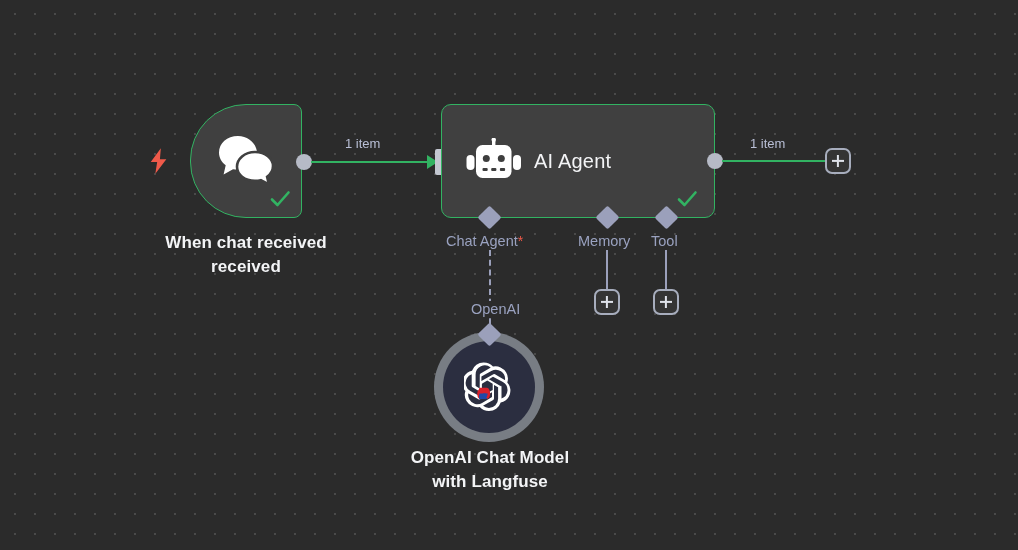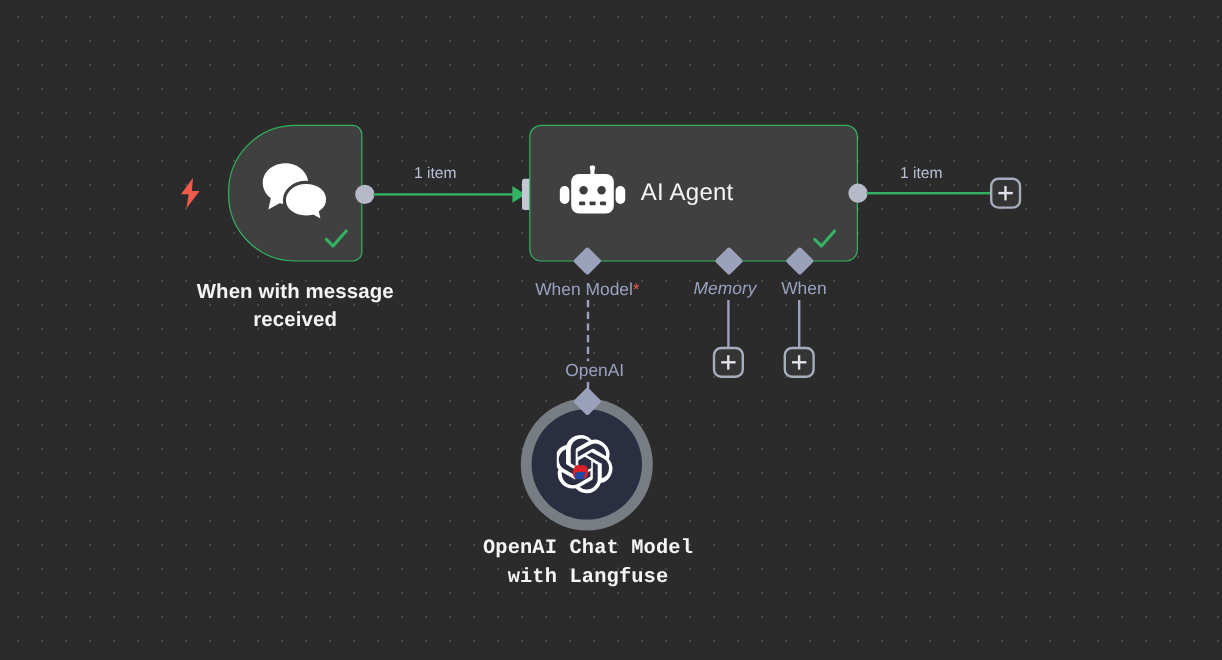--- a/index.html
+++ b/index.html
@@ -239,21 +239,21 @@
         <path d="M21 2 C10 2 2 9.4 2 18.5 C2 23.6 4.6 28.2 8.7 31.2 L6.6 40.5 L16 35.3 C17.6 35.6 19.3 35.8 21 35.8 C32 35.8 40 28.4 40 19.3 C40 10.2 32 2 21 2 Z" fill="#ffffff"></path>
         <path d="M38 18 C48.5 18 56 24.3 56 32 C56 36.3 53.7 40.2 50.1 42.7 L51.9 50.5 L43.8 46.2 C42 46.6 40 46.8 38 46.8 C27.5 46.8 20 40.5 20 32.8 C20 25.1 27.5 18 38 18 Z" fill="#ffffff" stroke="#404040" stroke-width="2.6"></path>
       </svg>
     </div>
     <div class="check" style="right:9px; bottom:6px;">
       <svg viewBox="0 0 24 24" width="24" height="24">
         <path d="M4 12.5 L9.5 18 L20.5 5.5" fill="none" stroke="#32b362" stroke-width="2.6" stroke-linecap="round" stroke-linejoin="round"></path>
       </svg>
     </div>
   </div>
-  <div class="node-label" style="left:148px; top:231px; width:196px;">When with message
+  <div class="node-label" style="left:148px; top:231px; width:196px;">When chat received
 received</div>
 
   <div class="port-dot" style="left:296px; top:154px;"></div>
 
   <div class="conn-line" style="left:311px; top:161px; width:118px;"></div>
   <div class="arrow-head" style="left:427px; top:155px;"></div>
   <div class="conn-label" style="left:345px; top:136px;">1 item</div>
   <div class="port-rect" style="left:435px; top:149px;"></div>
 
   <div class="agent-node">
@@ -278,31 +278,31 @@
       </svg>
     </div>
   </div>
 
   <div class="port-dot" style="left:707px; top:153px;"></div>
   <div class="conn-line" style="left:722px; top:160px; width:105px;"></div>
   <div class="conn-label" style="left:750px; top:136px;">1 item</div>
   <div class="plus-btn" style="left:825px; top:148px;"></div>
 
   <div class="diamond" style="left:481px; top:209px;"></div>
-  <div class="sub-label" style="left:446px; top:233px;"><span>When Model</span><span class="req-star">*</span></div>
+  <div class="sub-label" style="left:446px; top:233px;"><span>Chat Agent</span><span class="req-star">*</span></div>
   <div class="sub-line-dashed" style="left:489px; top:250px; height:84px;"></div>
   <div class="sub-label" style="left:468px; top:301px; background:#2b2b2b; padding:0 3px;">OpenAI</div>
 
   <div class="diamond" style="left:599px; top:209px;"></div>
-  <div class="sub-label" style="left:578px; top:233px;font-style:italic;">Memory</div>
+  <div class="sub-label" style="left:578px; top:233px;">Memory</div>
   <div class="sub-line" style="left:606px; top:250px; height:42px;"></div>
   <div class="plus-btn" style="left:594px; top:289px;"></div>
 
   <div class="diamond" style="left:658px; top:209px;"></div>
-  <div class="sub-label" style="left:651px; top:233px;">When</div>
+  <div class="sub-label" style="left:651px; top:233px;">Tool</div>
   <div class="sub-line" style="left:665px; top:250px; height:42px;"></div>
   <div class="plus-btn" style="left:653px; top:289px;"></div>
 
   <div class="diamond" style="left:481px; top:326px; z-index:3;"></div>
   <div class="model-node">
     <div class="model-inner">
       <div class="model-logo">
         <svg viewBox="0 0 50 50" width="50" height="50">
           <path d="M43.3 20.4a11.9 11.9 0 0 0-1.1-9.9A12.4 12.4 0 0 0 29 4.6 12.4 12.4 0 0 0 19.6.4 12.2 12.2 0 0 0 8 8.8a12.1 12.1 0 0 0-8.1 5.9 12.3 12.3 0 0 0 1.5 14.4 11.9 11.9 0 0 0 1.1 9.9 12.4 12.4 0 0 0 13.2 5.9 12.3 12.3 0 0 0 9.3 4.1 12.2 12.2 0 0 0 11.7-8.4 12.1 12.1 0 0 0 8.1-5.9 12.3 12.3 0 0 0-1.5-14.3Zm-18.3 25.5a9.2 9.2 0 0 1-5.9-2.1l.3-.2 9.8-5.6a1.6 1.6 0 0 0 .8-1.4V22.9l4.1 2.4v11.4a9.2 9.2 0 0 1-9.1 9.2ZM5.4 37.5a9.1 9.1 0 0 1-1.1-6.1l.3.2 9.8 5.6a1.6 1.6 0 0 0 1.6 0l12-6.9v4.8L18.1 41a9.2 9.2 0 0 1-12.7-3.5ZM2.9 16.3a9.1 9.1 0 0 1 4.8-4v11.6a1.6 1.6 0 0 0 .8 1.4l11.9 6.9-4.1 2.4L6.4 29a9.2 9.2 0 0 1-3.5-12.7Zm34 7.9-12-7 4.1-2.4L38.9 20a9.2 9.2 0 0 1-1.4 16.6V25a1.6 1.6 0 0 0-.7-1.4Zm4.1-6.1-.3-.2-9.7-5.7a1.6 1.6 0 0 0-1.6 0l-12 6.9V14.4L27.3 9a9.2 9.2 0 0 1 13.7 9.1ZM15.7 26.5l-4.1-2.4V12.7A9.2 9.2 0 0 1 26.7 5.6l-.3.2-9.8 5.6a1.6 1.6 0 0 0-.8 1.4Zm2.2-4.8 5.4-3.1 5.4 3.1v6.2l-5.4 3.1-5.4-3.1Z" fill="#ffffff"></path>
           <g transform="translate(25,26)">
@@ -311,16 +311,16 @@
             <path d="M-9.5 11.3 h7.2 a1 1 0 0 0 1 -1 v-3.4 a1 1 0 0 0 -1 -1 h-7.2 Z" fill="#1f49a8" transform="translate(0,-0.4)"></path>
             <rect x="-9.8" y="-0.2" width="8.4" height="4.4" rx="0.8" fill="#d9202a"></rect>
             <rect x="-9.8" y="6.6" width="8.4" height="4.4" rx="0.8" fill="#1f49a8"></rect>
             <path d="M-1.2 -0.2 a7.6 7.6 0 0 1 0 11.2 l-3.1 -3.1 a3.4 3.4 0 0 0 0 -5 Z" fill="#d9202a"></path>
             <path d="M-1.2 5.4 a7.6 7.6 0 0 1 -3.1 5.6 l-3.1 -3.1 a3.4 3.4 0 0 0 1.5 -2.5 Z" fill="#1f49a8"></path>
           </g>
         </svg>
       </div>
     </div>
   </div>
-  <div class="node-label" style="left:380px; top:446px; width:220px;font-family:Liberation Mono, monospace;">OpenAI Chat Model
+  <div class="node-label" style="left:380px; top:446px; width:220px;">OpenAI Chat Model
 with Langfuse</div>
 
 </div>
 
 </body></html>

